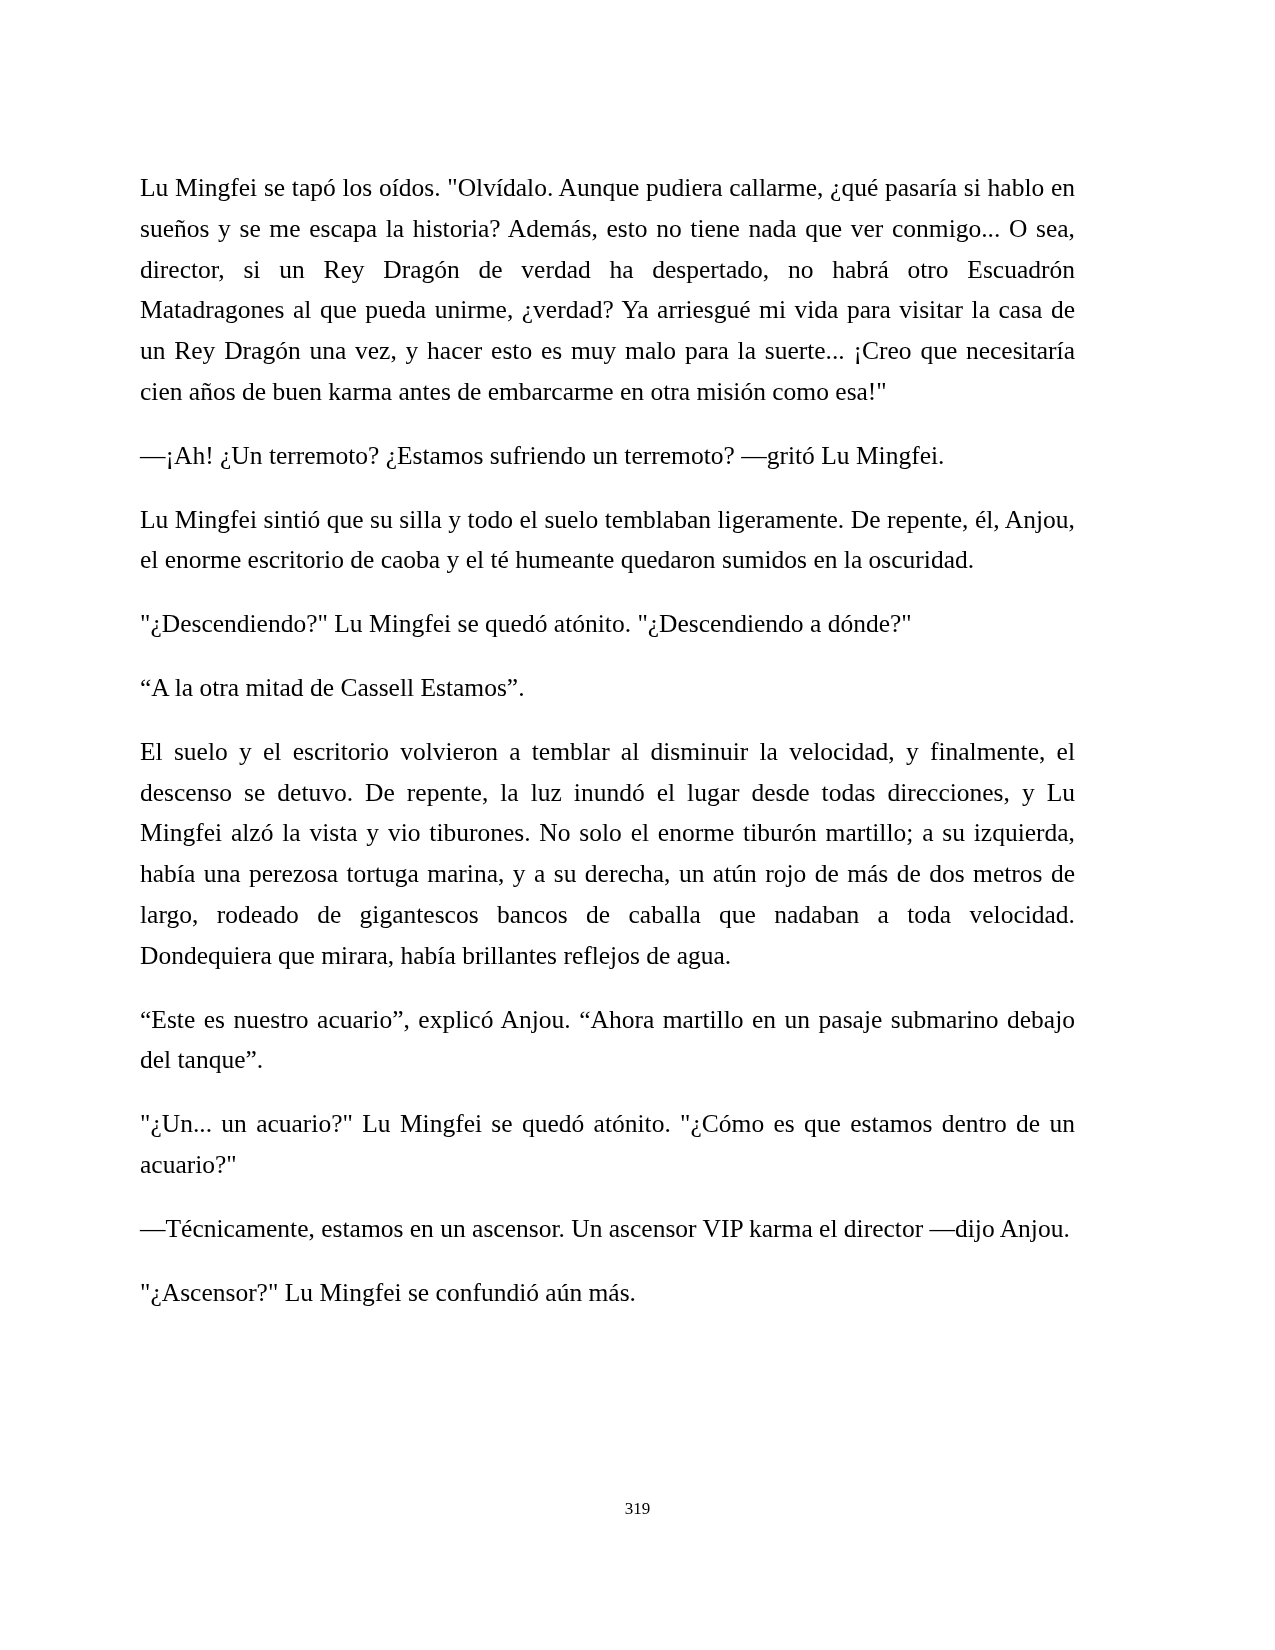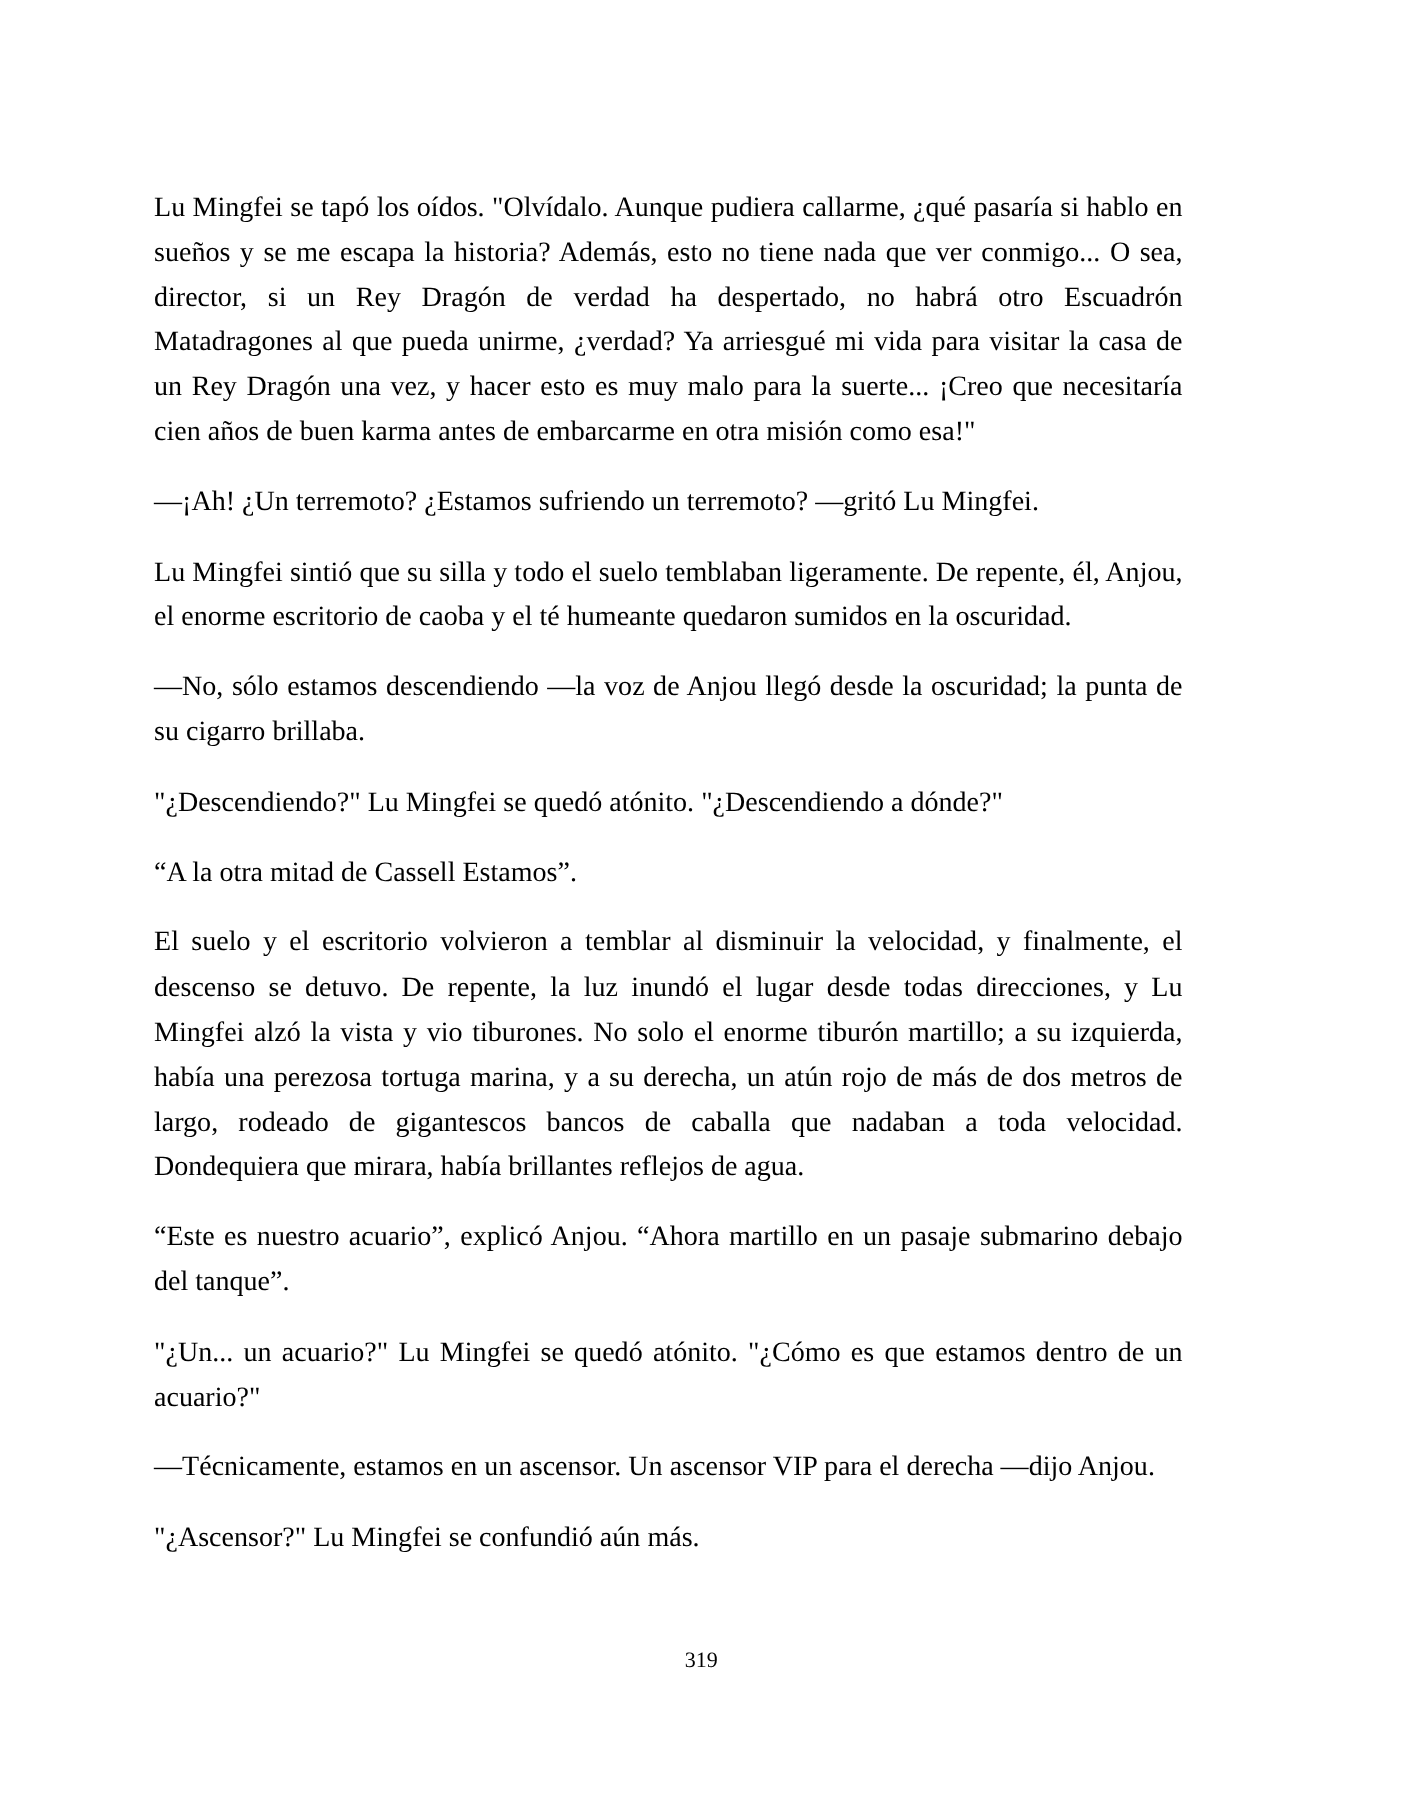--- a/index.html
+++ b/index.html
@@ -36,36 +36,35 @@
   }
   .para:last-child {
     margin-bottom: 0;
   }
   .folio {
     position: absolute;
     left: 0;
     right: 0;
     top: 1495px;
     text-align: center;
-    font-size: 20px;
+    font-size: 17px;
     line-height: 28px;
     font-family: "Liberation Serif", "DejaVu Serif", serif;
   }
 </style>
 </head>
 <body>
 
 <div class="page">
   <div class="content">
     <p class="para">Lu Mingfei se tapó los oídos. "Olvídalo. Aunque pudiera callarme, ¿qué pasaría si hablo en sueños y se me escapa la historia? Además, esto no tiene nada que ver conmigo... O sea, director, si un Rey Dragón de verdad ha despertado, no habrá otro Escuadrón Matadragones al que pueda unirme, ¿verdad? Ya arriesgué mi vida para visitar la casa de un Rey Dragón una vez, y hacer esto es muy malo para la suerte... ¡Creo que necesitaría cien años de buen karma antes de embarcarme en otra misión como esa!"</p>
     <p class="para">—¡Ah! ¿Un terremoto? ¿Estamos sufriendo un terremoto? —gritó Lu Mingfei.</p>
     <p class="para">Lu Mingfei sintió que su silla y todo el suelo temblaban ligeramente. De repente, él, Anjou, el enorme escritorio de caoba y el té humeante quedaron sumidos en la oscuridad.</p>
-    <p class="para">—No, sólo estamos descendiendo —la voz de Anjou llegó desde la oscuridad; la punta de su cigarro brillaba.</p>
     <p class="para">"¿Descendiendo?" Lu Mingfei se quedó atónito. "¿Descendiendo a dónde?"</p>
     <p class="para">“A la otra mitad de Cassell Estamos”.</p>
     <p class="para">El suelo y el escritorio volvieron a temblar al disminuir la velocidad, y finalmente, el descenso se detuvo. De repente, la luz inundó el lugar desde todas direcciones, y Lu Mingfei alzó la vista y vio tiburones. No solo el enorme tiburón martillo; a su izquierda, había una perezosa tortuga marina, y a su derecha, un atún rojo de más de dos metros de largo, rodeado de gigantescos bancos de caballa que nadaban a toda velocidad. Dondequiera que mirara, había brillantes reflejos de agua.</p>
     <p class="para">“Este es nuestro acuario”, explicó Anjou. “Ahora martillo en un pasaje submarino debajo del tanque”.</p>
     <p class="para">"¿Un... un acuario?" Lu Mingfei se quedó atónito. "¿Cómo es que estamos dentro de un acuario?"</p>
-    <p class="para">—Técnicamente, estamos en un ascensor. Un ascensor VIP para el derecha —dijo Anjou.</p>
+    <p class="para">—Técnicamente, estamos en un ascensor. Un ascensor VIP karma el director —dijo Anjou.</p>
     <p class="para">"¿Ascensor?" Lu Mingfei se confundió aún más.</p>
   </div>
   <div class="folio">319</div>
 </div>
 
 </body></html>

